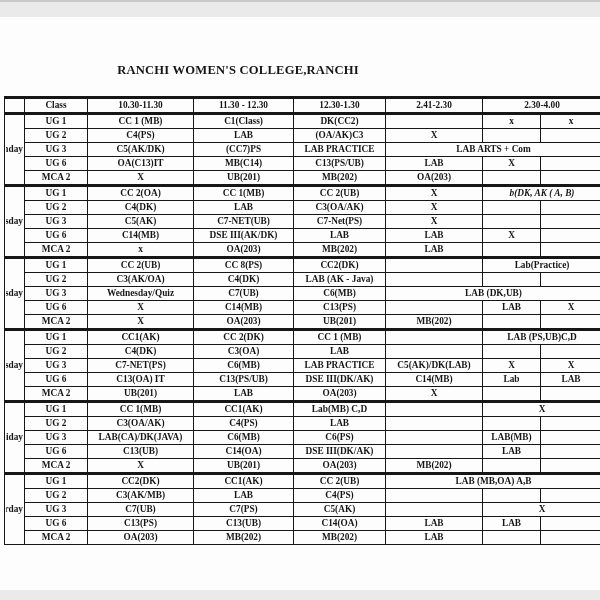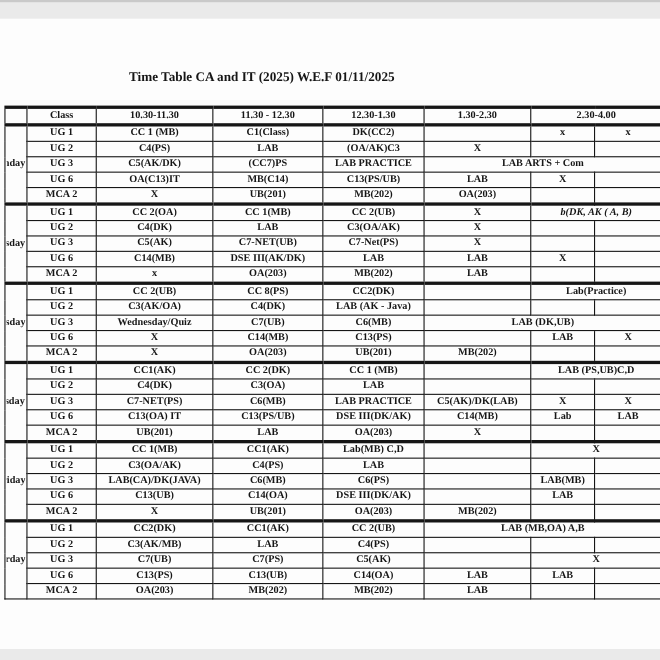--- a/index.html
+++ b/index.html
@@ -44,21 +44,21 @@
   }
   td.al{text-align:left;padding-left:2px;font-style:italic;}
 </style>
 </head>
 <body>
 
 <div class="band-top"></div>
 <div class="band-bottom"></div>
 
 <div class="titles">
-  <div class="subtitle">Time Table CA and IT (2025) W.E.F 01/11/2025</div>
+  <div class="title">RANCHI WOMEN'S COLLEGE,RANCHI</div>
 </div>
 
 <table class="tt">
   <colgroup>
     <col style="width:20px">
       <col style="width:63px">
       <col style="width:106px">
     <col style="width:100px">
       <col style="width:92px">
       <col style="width:97px">
@@ -67,21 +67,21 @@
   </colgroup>
   <tbody id="tt-body">
       <tr class="header-row">
         <td class="day-td">
           <div class="day-clip"></div>
         </td>
         <td class="hcell">Class</td>
         <td class="hcell">10.30-11.30</td>
         <td class="hcell">11.30 - 12.30</td>
         <td class="hcell">12.30-1.30</td>
-        <td class="hcell">1.30-2.30</td>
+        <td class="hcell">2.41-2.30</td>
         <td class="hcell" colspan="2">2.30-4.00</td>
       </tr>
       <tr class="block-start">
         <td class="day-td" rowspan="5">
           <div class="day-clip">Monday</div>
         </td>
         <td class="cls-td">UG 1</td>
         <td>CC 1 (MB)</td>
         <td>C1(Class)</td>
         <td>DK(CC2)</td>

